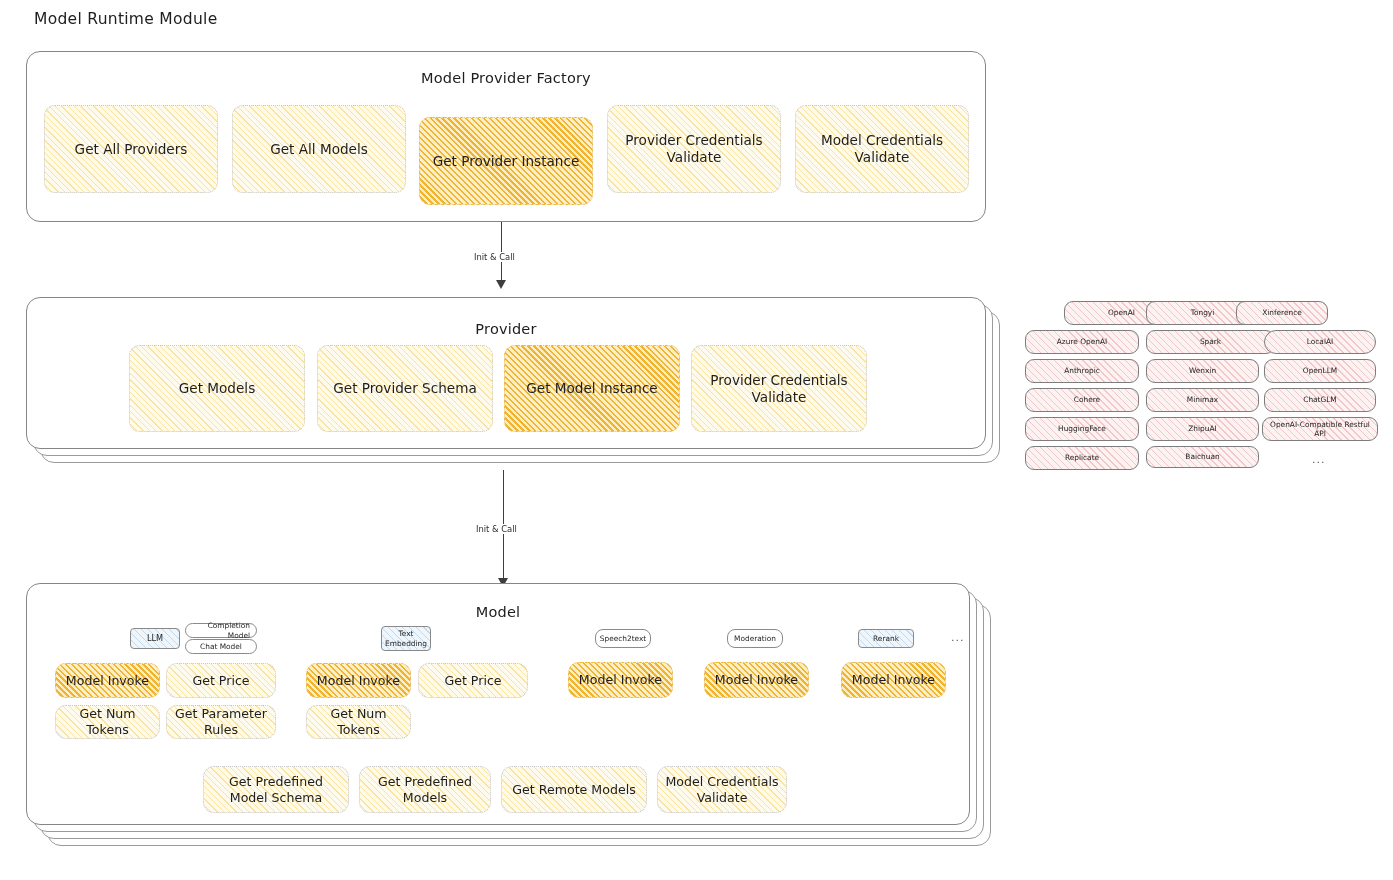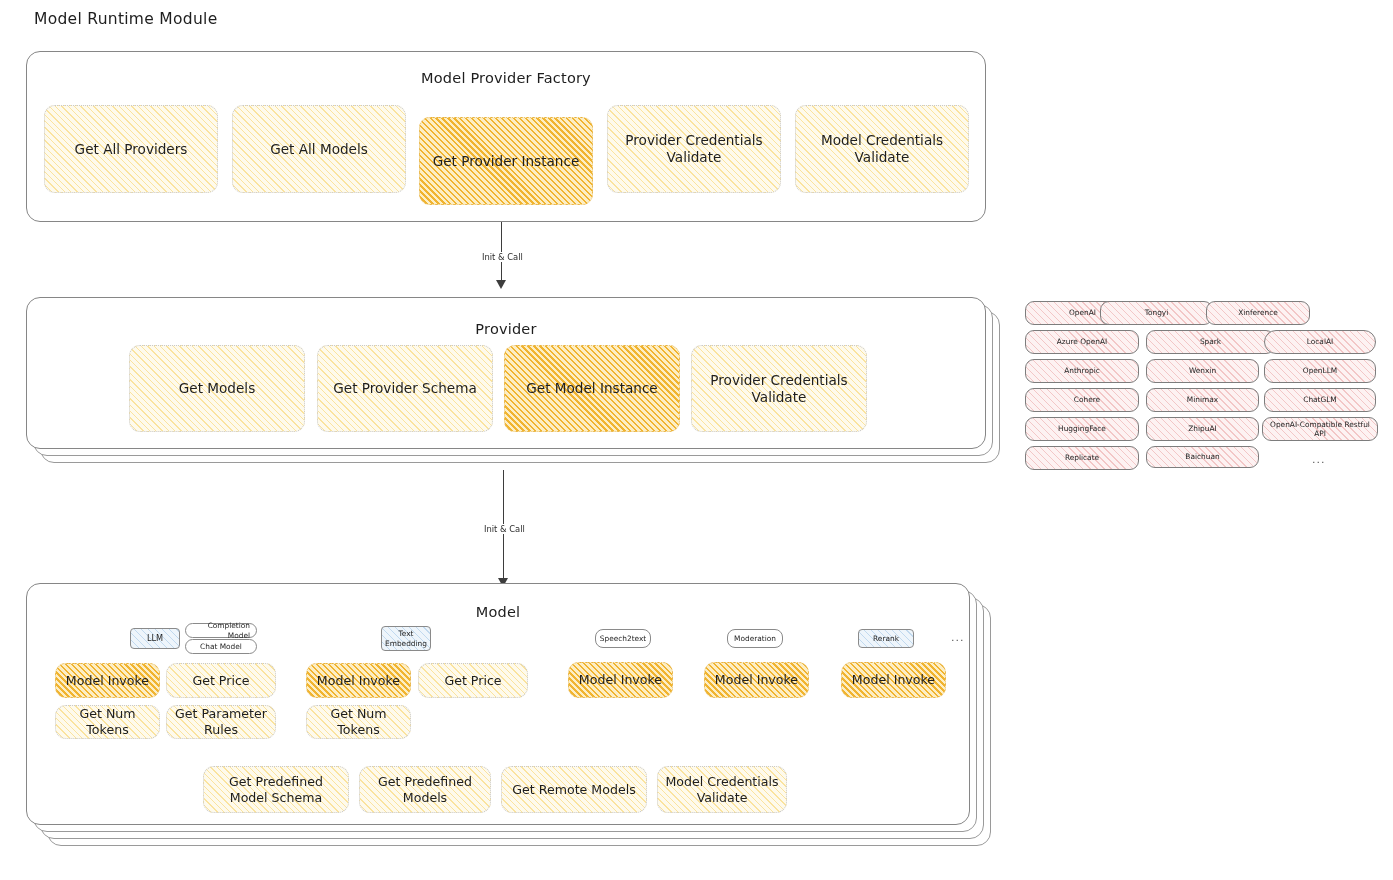--- a/index.html
+++ b/index.html
@@ -86,21 +86,21 @@
 
   
   .arrow-line{position:absolute;width:1.3px;background:#3d3d3d;}
   .arrow-head{
     position:absolute;width:0;height:0;
     border-left:5px solid transparent;border-right:5px solid transparent;
     border-top:9px solid #3d3d3d;
   }
   .arrow-label{
     position:absolute;font-size:8.4px;color:#2b2b2b;
-    background:#fff;padding:0 4px;white-space:nowrap;margin-left:8px;
+    background:#fff;padding:0 4px;white-space:nowrap;
   }
 
   .ellipsis{position:absolute;font-size:11px;color:#5a5a5a;letter-spacing:1px;}
 </style>
 </head>
 <body>
 
 <div class="canvas">
 
   <div id="page-title">Model Runtime Module</div>
@@ -139,59 +139,59 @@
   <div class="box hatch-light fs16" style="left:317px;top:345px;width:176px;height:87px;">
     <span class="lbl">Get Provider Schema</span>
   </div>
   <div class="box hatch-strong fs16" style="left:504px;top:345px;width:176px;height:87px;">
     <span class="lbl">Get Model Instance</span>
   </div>
   <div class="box hatch-light fs16" style="left:691px;top:345px;width:176px;height:87px;">
     <span class="lbl">Provider Credentials Validate</span>
   </div>
 
-  <div class="box hatch-pink fs9" style="left:1025px;top:301px;width:115px;height:24px;border-radius:9px;">
+  <div class="box hatch-pink fs9" style="left:1064px;top:301px;width:115px;height:24px;border-radius:9px;">
     <span class="lbl">OpenAI</span>
     </div>
   <div class="box hatch-pink fs9" style="left:1025px;top:330px;width:114px;height:24px;">
     <span class="lbl">Azure OpenAI</span>
     </div>
   <div class="box hatch-pink fs9" style="left:1025px;top:359px;width:114px;height:24px;">
     <span class="lbl">Anthropic</span>
     </div>
   <div class="box hatch-pink fs9" style="left:1025px;top:388px;width:114px;height:24px;padding-left:16px;">
     <span class="lbl">Cohere</span>
     </div>
   <div class="box hatch-pink fs9" style="left:1025px;top:417px;width:114px;height:24px;">
     <span class="lbl">HuggingFace</span>
     </div>
   <div class="box hatch-pink fs9" style="left:1025px;top:446px;width:114px;height:24px;">
     <span class="lbl">Replicate</span>
     </div>
 
-  <div class="box hatch-pink fs9" style="left:1100px;top:301px;width:113px;height:24px;">
+  <div class="box hatch-pink fs9" style="left:1146px;top:301px;width:113px;height:24px;">
     <span class="lbl">Tongyi</span>
     </div>
   <div class="box hatch-pink fs9" style="left:1146px;top:330px;width:129px;height:24px;">
     <span class="lbl">Spark</span>
     </div>
   <div class="box hatch-pink fs9" style="left:1146px;top:359px;width:113px;height:24px;">
     <span class="lbl">Wenxin</span>
     </div>
   <div class="box hatch-pink fs9" style="left:1146px;top:388px;width:113px;height:24px;align-items:center;">
     <span class="lbl">Minimax</span>
     </div>
   <div class="box hatch-pink fs9" style="left:1146px;top:417px;width:113px;height:24px;">
     <span class="lbl">ZhipuAI</span>
     </div>
   <div class="box hatch-pink fs9" style="left:1146px;top:446px;width:113px;height:22px;">
     <span class="lbl">Baichuan</span>
     </div>
 
-  <div class="box hatch-pink fs9" style="left:1206px;top:301px;width:104px;height:24px;">
+  <div class="box hatch-pink fs9" style="left:1236px;top:301px;width:92px;height:24px;">
     <span class="lbl">Xinference</span>
     </div>
   <div class="box hatch-pink fs9" style="left:1264px;top:330px;width:112px;height:24px;border-radius:12px;">
     <span class="lbl">LocalAI</span>
     </div>
   <div class="box hatch-pink fs9" style="left:1264px;top:359px;width:112px;height:24px;">
     <span class="lbl">OpenLLM</span>
     </div>
   <div class="box hatch-pink fs9" style="left:1264px;top:388px;width:112px;height:24px;">
     <span class="lbl">ChatGLM</span>

